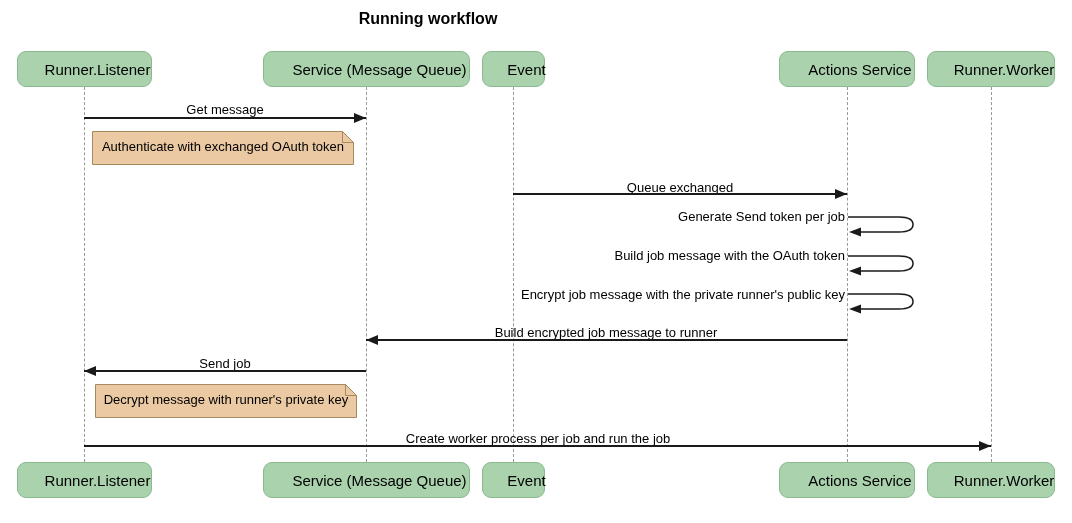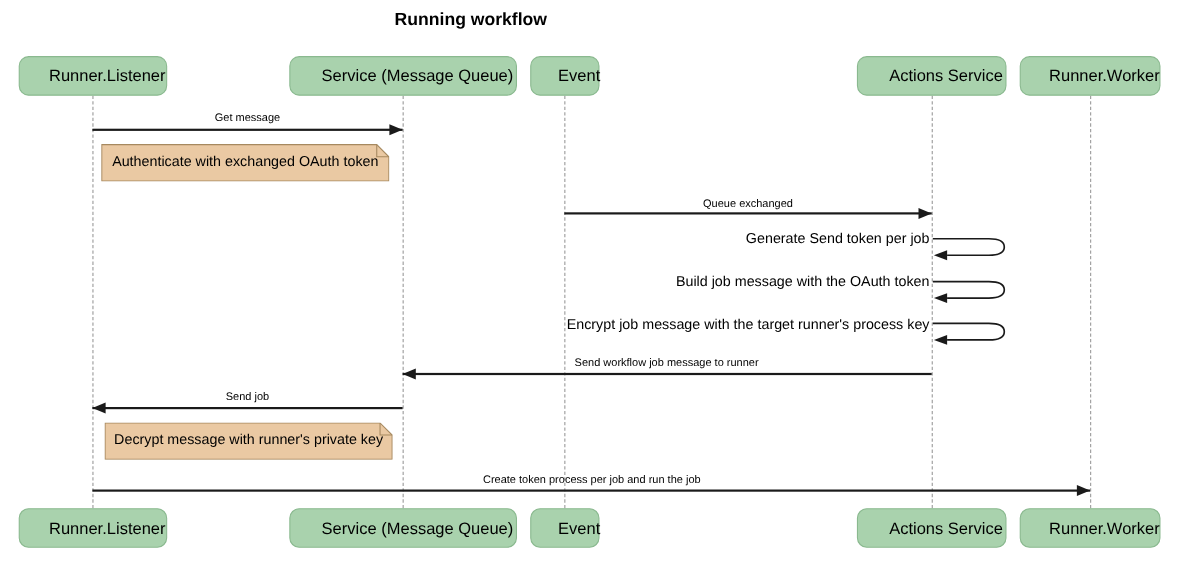--- a/index.html
+++ b/index.html
@@ -23,21 +23,21 @@
   }
   .participant{
     position:absolute;height:36px;box-sizing:border-box;
     background:var(--participant-fill,#a9d2ad);
     border:1px solid var(--participant-border,#8ab98f);
     border-radius:9px;
     display:flex;align-items:center;justify-content:center;
     font-size:15px;color:var(--text,#000);white-space:nowrap;padding-left:26px;
   }
   .msg-label{
-    position:absolute;font-size:10px;color:var(--text,#000);
+    position:absolute;font-size:13px;color:var(--text,#000);
     white-space:nowrap;transform:translateX(-50%);
   }
   .self-label{
     position:absolute;font-size:13px;color:var(--text,#000);
     white-space:nowrap;right:227px;text-align:right;
   }
   .msg-line{
     position:absolute;height:1.5px;background:var(--message-line,#1a1a1a);
   }
   .arrow-r{
@@ -112,43 +112,43 @@
     <path d="M1,3 H52 Q66,3 66,10.5 Q66,18 52,18 H14"></path>
     <polygon points="14,13.5 14,22.5 2,18"></polygon>
   </svg>
 
   <div class="self-label" style="top:248px">Build job message with the OAuth token</div>
   <svg class="self-loop" style="left:847px;top:253px" width="72" height="24" viewBox="0 0 72 24">
     <path d="M1,3 H52 Q66,3 66,10.5 Q66,18 52,18 H14"></path>
     <polygon points="14,13.5 14,22.5 2,18"></polygon>
   </svg>
 
-  <div class="self-label" style="top:287px">Encrypt job message with the target runner's process key</div>
+  <div class="self-label" style="top:287px">Encrypt job message with the private runner's public key</div>
   <svg class="self-loop" style="left:847px;top:291px" width="72" height="24" viewBox="0 0 72 24">
     <path d="M1,3 H52 Q66,3 66,10.5 Q66,18 52,18 H14"></path>
     <polygon points="14,13.5 14,22.5 2,18"></polygon>
   </svg>
 
-  <div class="msg-label" style="left:606px;top:325px">Send workflow job message to runner</div>
+  <div class="msg-label" style="left:606px;top:325px">Build encrypted job message to runner</div>
   <div class="msg-line" style="left:366px;top:339px;width:481px"></div>
   <div class="arrow-l" style="left:366px;top:335px"></div>
 
   <div class="msg-label" style="left:225px;top:356px">Send job</div>
   <div class="msg-line" style="left:84px;top:370px;width:282px"></div>
   <div class="arrow-l" style="left:84px;top:366px"></div>
 
   <div class="note" style="left:95px;top:384px">
     <svg width="262" height="34" viewBox="0 0 262 34">
       <path class="note-body" d="M0.5,0.5 H250.5 L261.5,11.5 V33.5 H0.5 Z"></path>
       <path class="note-fold" d="M250.5,0.5 V11.5 H261.5"></path>
     </svg>
     <div class="note-text">Decrypt message with runner's private key</div>
   </div>
 
-  <div class="msg-label" style="left:538px;top:431px">Create token process per job and run the job</div>
+  <div class="msg-label" style="left:538px;top:431px">Create worker process per job and run the job</div>
   <div class="msg-line" style="left:84px;top:445px;width:907px"></div>
   <div class="arrow-r" style="left:979px;top:441px"></div>
 
   <div class="participant" style="left:17px;top:462px;width:135px">
       <span>Runner.Listener</span>
     </div>
   <div class="participant" style="left:263px;top:462px;width:207px">
       <span>Service (Message Queue)</span>
     </div>
   <div class="participant" style="left:482px;top:462px;width:63px">

